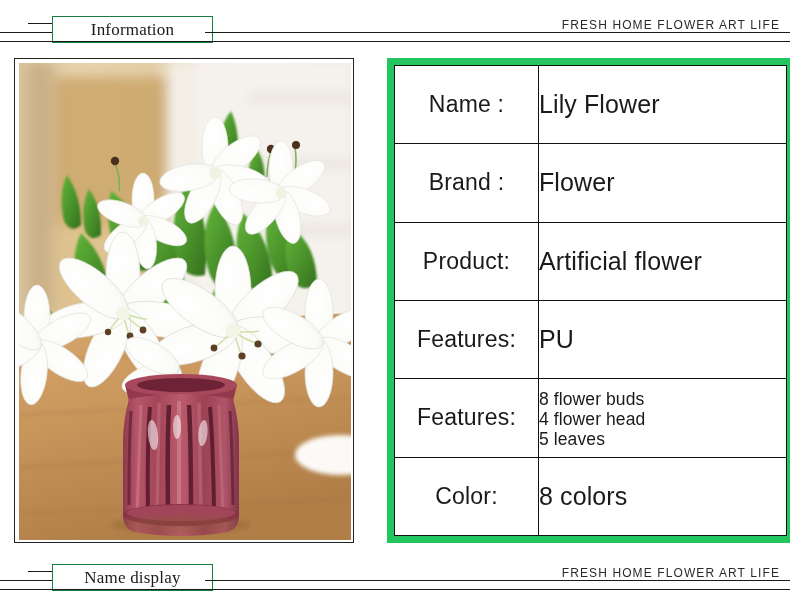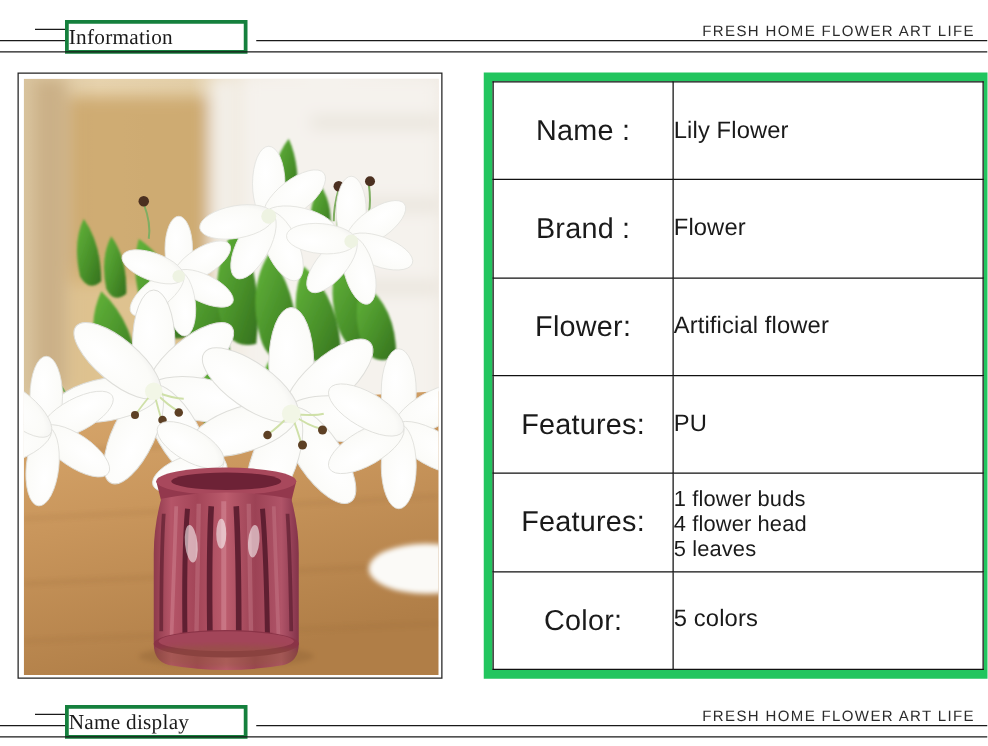--- a/index.html
+++ b/index.html
@@ -45,26 +45,27 @@
     top: 23px;
     width: 25px;
     height: 0;
     border-top: 1px solid #1a1a1a;
   }
 
   .label-box {
     position: absolute;
     left: 52px;
     top: 16px;
-    width: 146px;
+    width: 161px;
     height: 27px;
-    border: 3px solid #15803d;
+    border: 1px solid #15803d;
     background: #ffffff;
     display: flex;
     align-items: center;
+    justify-content: center;
   }
   .label-box-text {
     font-family: "Liberation Serif", "DejaVu Serif", serif;
     font-size: 17px;
     color: #1a1a1a;
     line-height: 1;
     letter-spacing: 0.2px;
     white-space: nowrap;
   }
 
@@ -150,21 +151,21 @@
     width: 144px;
     text-align: center;
     font-size: 23px;
     font-weight: 400;
     color: #1a1a1a;
     letter-spacing: 0.2px;
     white-space: nowrap;
   }
   .cell-value {
     padding-left: 16px;
-    font-size: 19px;
+    font-size: 25px;
     font-weight: 400;
     color: #1a1a1a;
     letter-spacing: 0.1px;
   }
   .cell-value.multiline {
     line-height: 1.16;
     font-size: 17.5px;
     padding-top: 2px;
   }
   .cell-value.centered {
@@ -450,38 +451,38 @@
       <tbody>
         <tr>
           <td class="cell-label">Name :</td>
           <td class="cell-value">Lily Flower</td>
         </tr>
         <tr>
           <td class="cell-label">Brand :</td>
           <td class="cell-value">Flower</td>
         </tr>
         <tr>
-          <td class="cell-label">Flower:</td>
+          <td class="cell-label">Product:</td>
           <td class="cell-value">Artificial flower</td>
         </tr>
         <tr>
           <td class="cell-label">Features:</td>
           <td class="cell-value">PU</td>
         </tr>
         <tr>
           <td class="cell-label">Features:</td>
           <td class="cell-value multiline">
-            <span class="feat-line">1 flower buds</span>
+            <span class="feat-line">8 flower buds</span>
             <span class="feat-line">4 flower head</span>
             <span class="feat-line">5 leaves</span>
           </td>
         </tr>
         <tr>
           <td class="cell-label">Color:</td>
-          <td class="cell-value">5 colors</td>
+          <td class="cell-value">8 colors</td>
         </tr>
       </tbody>
     </table>
   </div>
 
   <div class="section-bar bar-footer">
     <div class="deco-line-lower"></div>
     <div class="deco-line-upper"></div>
 
     <div class="label-box">

